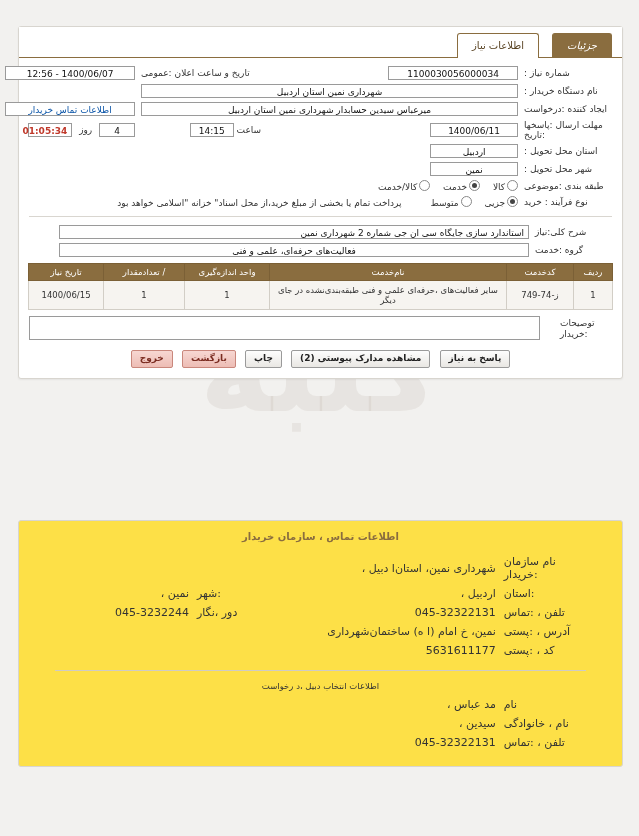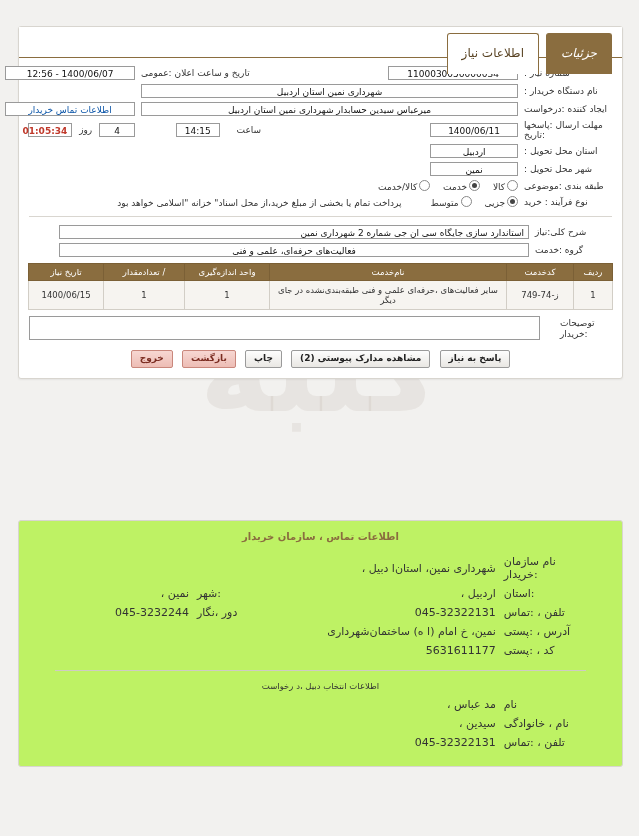--- a/index.html
+++ b/index.html
@@ -56,22 +56,22 @@
     height:30px;
     border-bottom:1px solid #8a6d3f;
     position:relative;
     background:#fff;
   }
   .tab{
     position:absolute;
     top:6px;
     height:24px;
     line-height:23px;
-    padding:8px 14px;
-    font-size:12px;
+    padding:0 14px;
+    font-size:10px;
     border:1px solid #8a6d3f;
     border-bottom:none;
     border-radius:3px 3px 0 0;
     cursor:pointer;
   }
   .tab.active{
     right:10px;
     background:#8a6d3f;
     color:#fff;
     font-style:italic;
@@ -216,21 +216,21 @@
   .btn.pink{
     background:linear-gradient(#f7d7d2,#edbdb5);
     border-color:#c9877c;
     color:#7a2b20;
   }
   
   .card2{
     position:absolute;
     left:18px;top:520px;
     width:603px;
-    background:#bef264;
+    background:#fde047;
     border:1px solid #d8d5cf;
     border-radius:3px;
     padding:8px 0 14px 0;
   }
   .c2title{
     color:#8a6d3f;
     font-size:10px;
     font-weight:bold;
     text-align:center;
     margin:2px 0 10px 0;
@@ -311,21 +311,21 @@
         </tr>
         <tr>
           <td class="lbl" style="line-height:10px">
             <span>مهلت ارسال :پاسخها</span><br>
             <span>:تاریخ</span>
           </td>
           <td>
             <span class="fld sm">1400/06/11</span>
           </td>
           <td>
-            <span style="margin-left:14px">ساعت</span>
+            <span style="margin-left:0">ساعت</span>
             <span class="fld xs">14:15</span>
           </td>
           <td>
             <span class="fld tiny">4</span>
             <span style="margin:0 4px">روز</span>
             <span class="fld xs red">01:05:34</span>
             
           </td>
         </tr>
         <tr>

